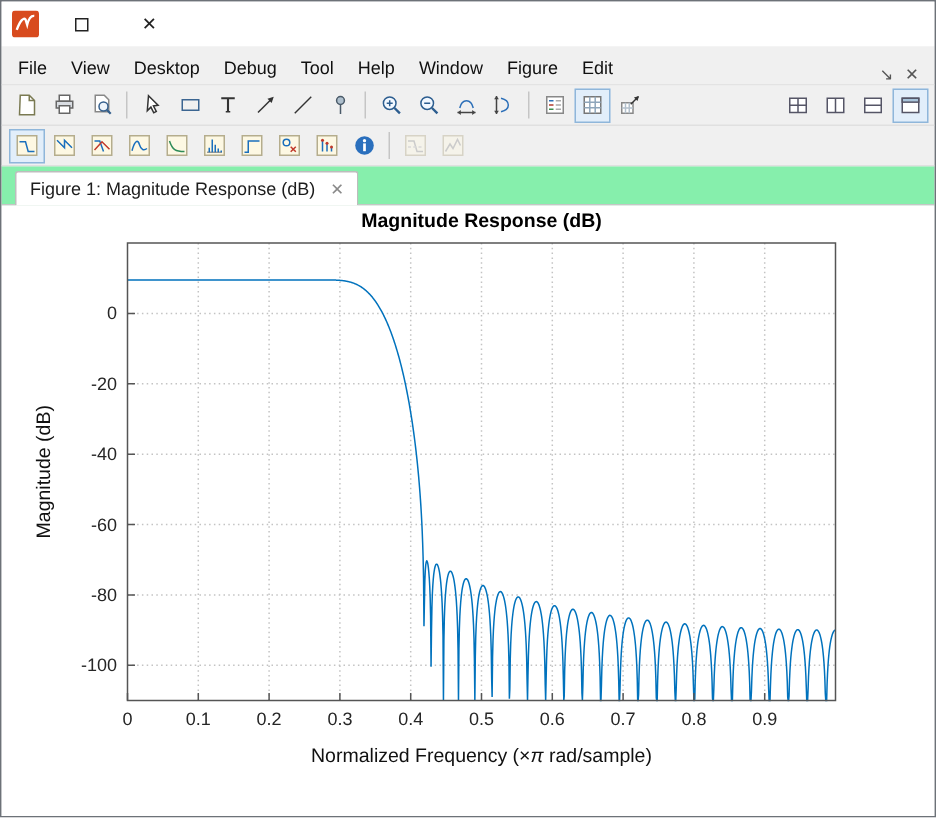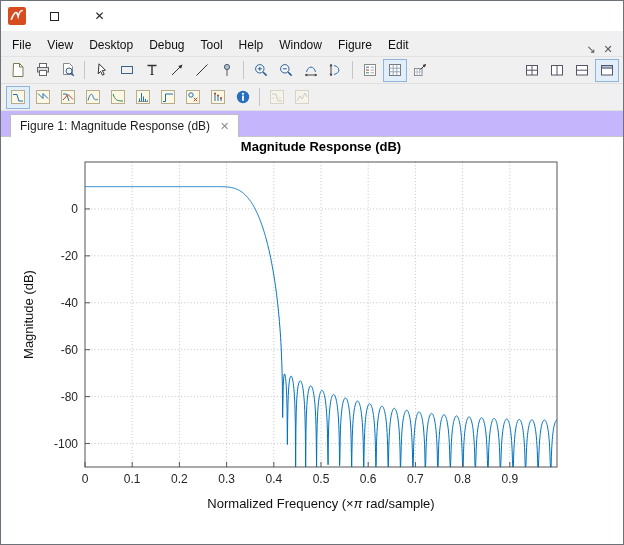--- a/index.html
+++ b/index.html
@@ -15,21 +15,21 @@
   .menu-item{font-size:12px;color:#101010;padding:4px 8px;cursor:default}
   .menu-right{margin-left:auto;display:flex;align-items:center;gap:3px;padding-right:5px}
   .mr-icon{font-size:11px;color:#555;width:14px;text-align:center}
   .toolbar{height:27px;display:flex;align-items:center;padding:0 4px;background:#f0f0f0;border-bottom:1px solid #e0e0e0}
   .tbtn{width:24px;height:23px;border:1px solid transparent;background:transparent;display:flex;align-items:center;justify-content:center;padding:0;margin:0 0.5px}
   .tbtn.pressed{background:#e2eefa;border:1px solid #8fb6da}
   .tbtn.disabled{opacity:.42}
   .ticon{display:flex;width:16px;height:16px}
   .tsep{width:1px;height:18px;background:#c5c5c5;margin:0 4px;flex:0 0 auto}
   .tb-right{margin-left:auto;display:flex;align-items:center}
-  .tabbar{height:26px;background:#c4b5fd;display:flex;align-items:flex-end;padding-left:9px;border-bottom:1px solid #c6c6c6}
+  .tabbar{height:26px;background:#86efac;display:flex;align-items:flex-end;padding-left:9px;border-bottom:1px solid #c6c6c6}
   .tab{height:23px;background:#ffffff;border:1px solid #bdbdbd;border-bottom:none;border-radius:2px 2px 0 0;display:flex;align-items:center;gap:10px;padding:0 9px;font-size:12px;color:#1c1c1c;margin-bottom:-1px}
   .tab-close{color:#8a8a8a;font-size:11px;cursor:default}
   .figure{height:407px;background:#ffffff;position:relative}
   svg text{font-family:"Liberation Sans",sans-serif}
   .ptick{font-size:12px;fill:#262626}
   .ptitle{font-size:13px;font-weight:bold;fill:#000}
   .plabel{font-size:13px;fill:#111}
   .gridline{stroke:#c3c3c3;stroke-dasharray:1 2.2}
 </style>
 </head>

